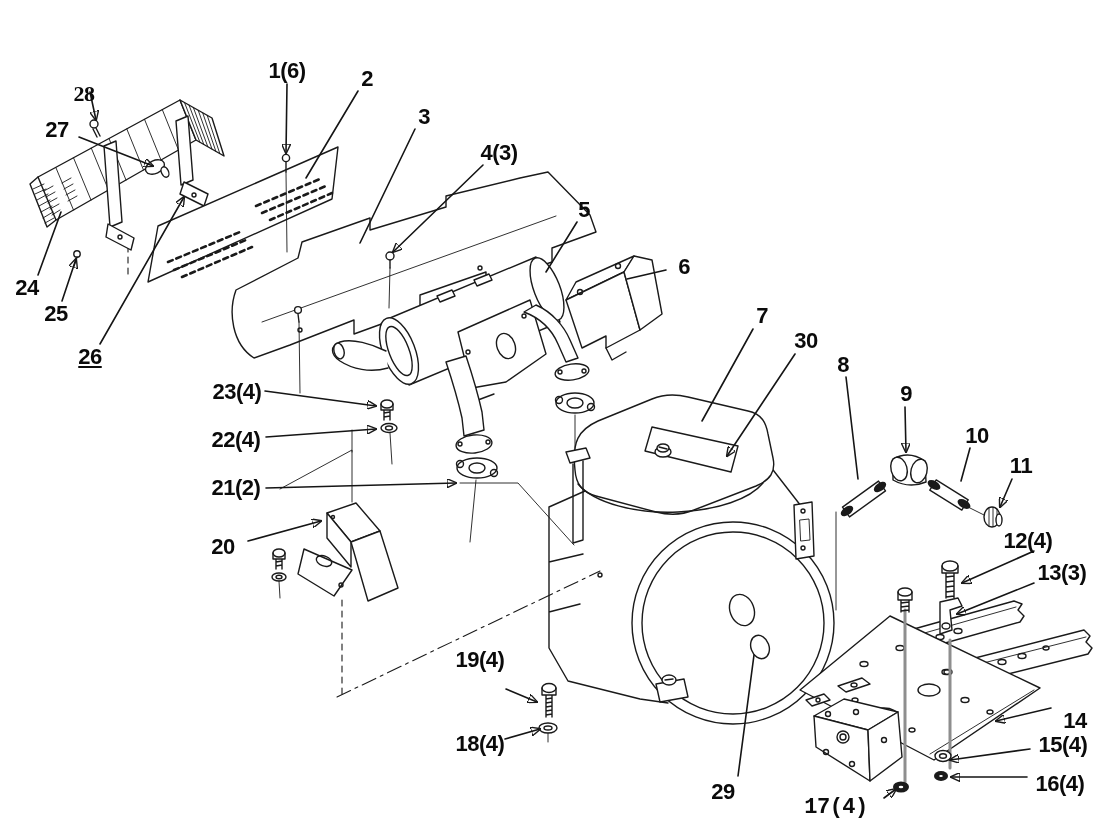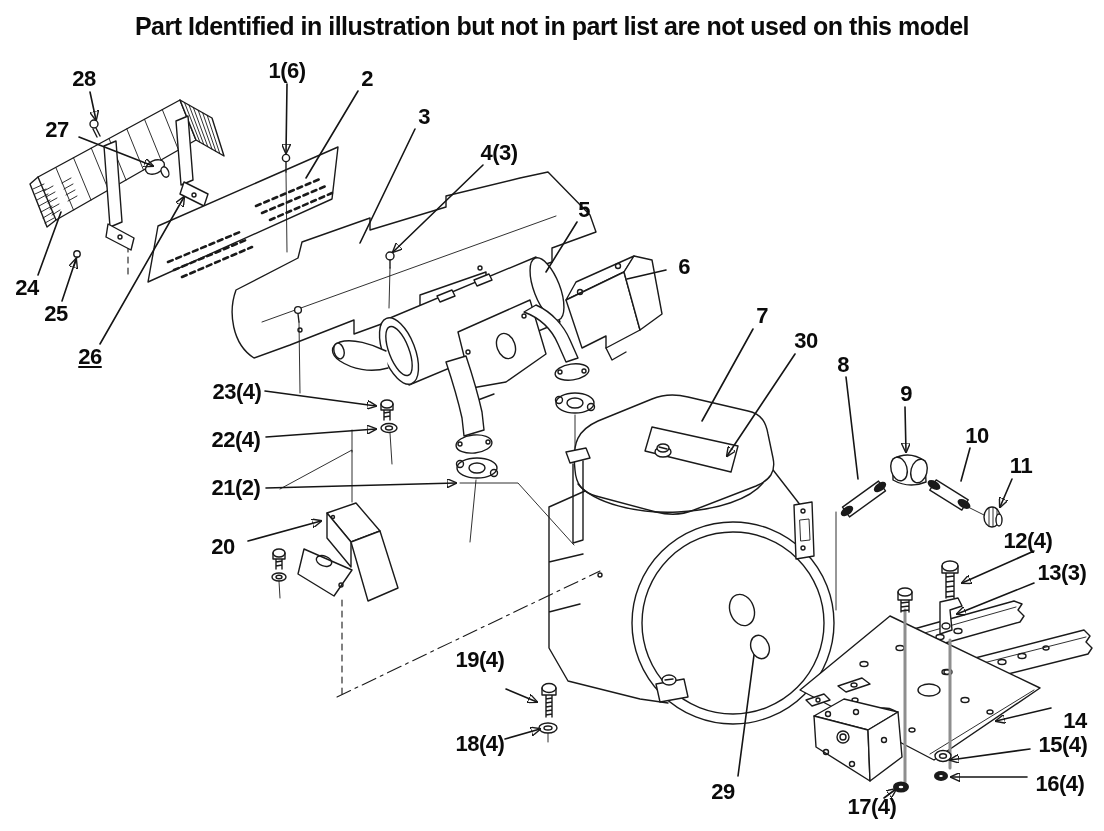--- a/index.html
+++ b/index.html
@@ -18,21 +18,20 @@
   #art .perf{stroke-dasharray:5 4;stroke-width:2.6;}
   #art .gray{stroke:#8e8e8e;stroke-width:3;}
   #art .ld{stroke:#151515;stroke-width:1.6;}
   .callout{position:absolute;transform:translate(-50%,-50%);font-size:22px;font-weight:bold;
            color:#0b0b0b;white-space:nowrap;letter-spacing:-0.5px;}
 </style>
 </head>
 <body>
 
 <div id="page">
-  <div id="title">Part Identified in illustration but not in part list are not used on this model</div>
 
   <svg id="art" width="1104" height="831" viewBox="0 0 1104 831" xmlns="http://www.w3.org/2000/svg">
     <defs>
       <marker id="arw" markerWidth="10" markerHeight="9" refX="9" refY="4.5" orient="auto" markerUnits="userSpaceOnUse">
         <path d="M0,0 L10,4.5 L0,9 Z" fill="#151515" stroke="none"></path>
       </marker>
     </defs>
 
     <g>
       <line class="dash" x1="128" y1="235" x2="128" y2="278"></line>
@@ -335,21 +334,21 @@
         <line x1="506" y1="689" x2="537" y2="702" class="ld" marker-end="url(#arw)"></line>
         <line x1="248" y1="541" x2="321" y2="521" class="ld" marker-end="url(#arw)"></line>
         <line x1="266" y1="488" x2="456" y2="483" class="ld" marker-end="url(#arw)"></line>
         <line x1="266" y1="437" x2="376" y2="429" class="ld" marker-end="url(#arw)"></line>
         <line x1="265" y1="391" x2="376" y2="406" class="ld" marker-end="url(#arw)"></line>
         <line x1="738" y1="776" x2="754" y2="655" class="ld"></line>
       </g>
   </svg>
 
   <div id="callouts">
-      <div class="callout" style="left: 84px; top: 79px;">28</div>
+      <div class="callout" style="left: 84px; top: 94px; font-family: Liberation Serif, serif;">28</div>
       <div class="callout" style="left: 57px; top: 130px;">27</div>
       <div class="callout" style="left: 27px; top: 288px;">24</div>
       <div class="callout" style="left: 56px; top: 314px;">25</div>
       <div class="callout" style="left: 90px; top: 357px; text-decoration: underline;">26</div>
       <div class="callout" style="left: 287px; top: 71px;">1(6)</div>
       <div class="callout" style="left: 367px; top: 79px;">2</div>
       <div class="callout" style="left: 424px; top: 117px;">3</div>
       <div class="callout" style="left: 499px; top: 153px;">4(3)</div>
       <div class="callout" style="left: 584px; top: 210px;">5</div>
       <div class="callout" style="left: 684px; top: 267px;">6</div>
@@ -357,21 +356,21 @@
       <div class="callout" style="left: 806px; top: 341px;">30</div>
       <div class="callout" style="left: 843px; top: 365px;">8</div>
       <div class="callout" style="left: 906px; top: 394px;">9</div>
       <div class="callout" style="left: 977px; top: 436px;">10</div>
       <div class="callout" style="left: 1021px; top: 466px;">11</div>
       <div class="callout" style="left: 1028px; top: 541px;">12(4)</div>
       <div class="callout" style="left: 1062px; top: 573px;">13(3)</div>
       <div class="callout" style="left: 1075px; top: 721px;">14</div>
       <div class="callout" style="left: 1063px; top: 745px;">15(4)</div>
       <div class="callout" style="left: 1060px; top: 784px;">16(4)</div>
-      <div class="callout" style="left: 872px; top: 807px;">17(4)</div>
+      <div class="callout" style="left: 836px; top: 807px; font-family: Liberation Mono, monospace;">17(4)</div>
       <div class="callout" style="left: 480px; top: 744px;">18(4)</div>
       <div class="callout" style="left: 480px; top: 660px;">19(4)</div>
       <div class="callout" style="left: 223px; top: 547px;">20</div>
       <div class="callout" style="left: 236px; top: 488px;">21(2)</div>
       <div class="callout" style="left: 236px; top: 440px;">22(4)</div>
       <div class="callout" style="left: 237px; top: 392px;">23(4)</div>
       <div class="callout" style="left: 723px; top: 792px;">29</div>
     </div>
 </div>
 

